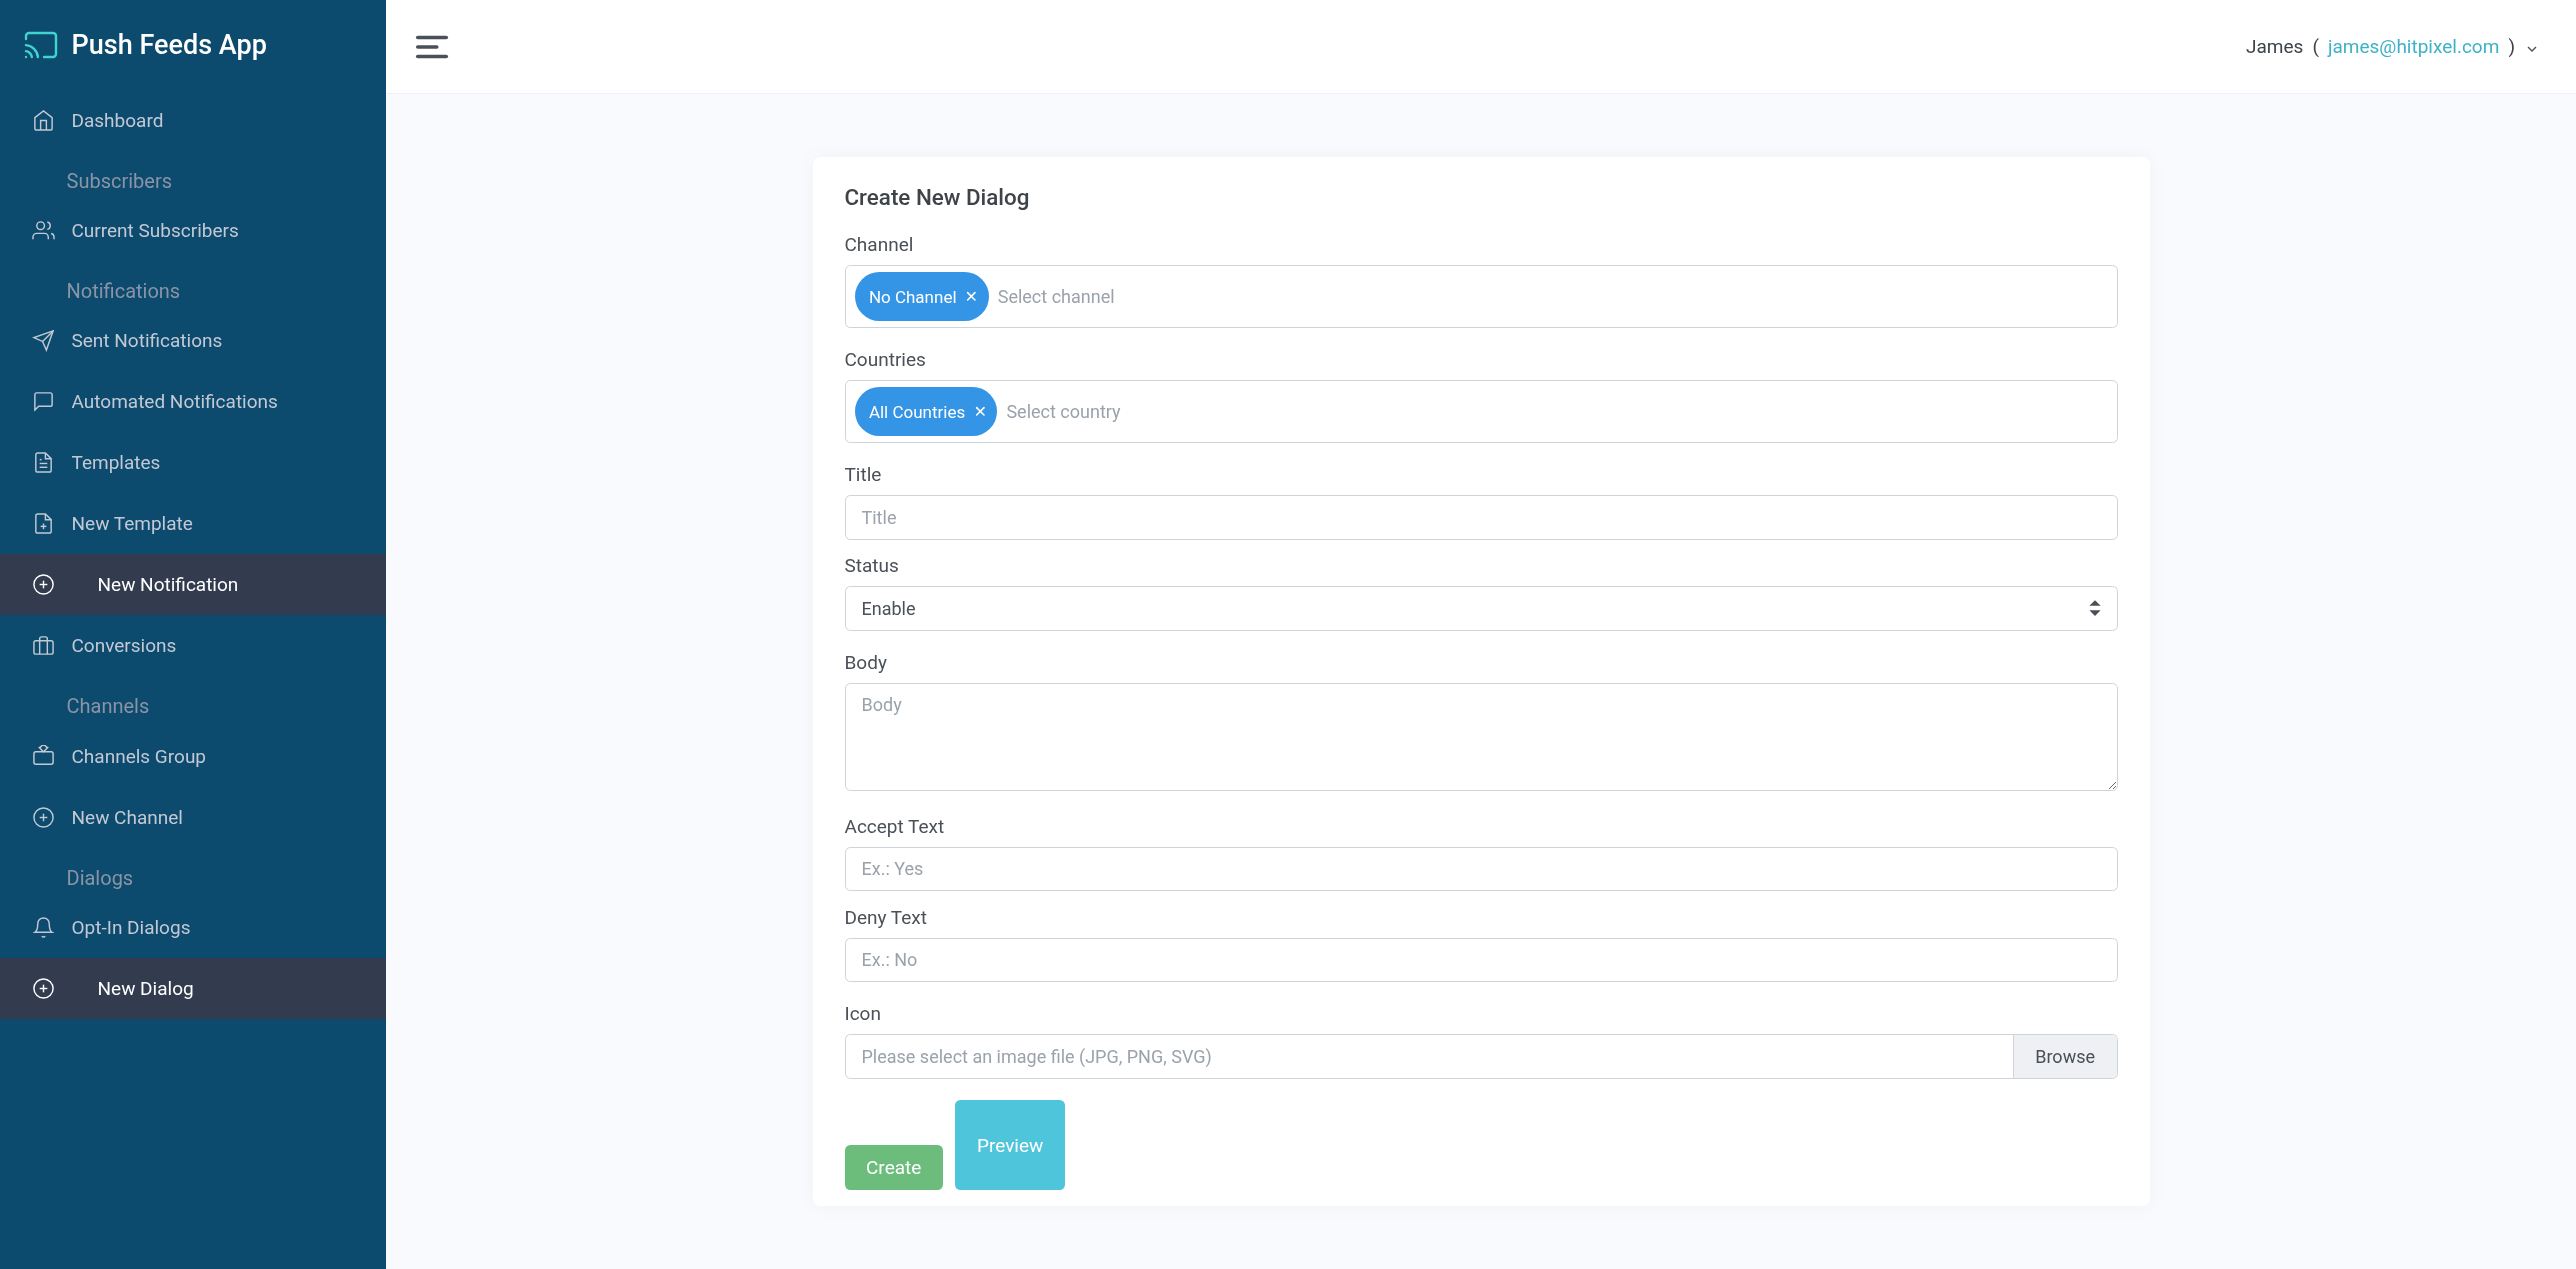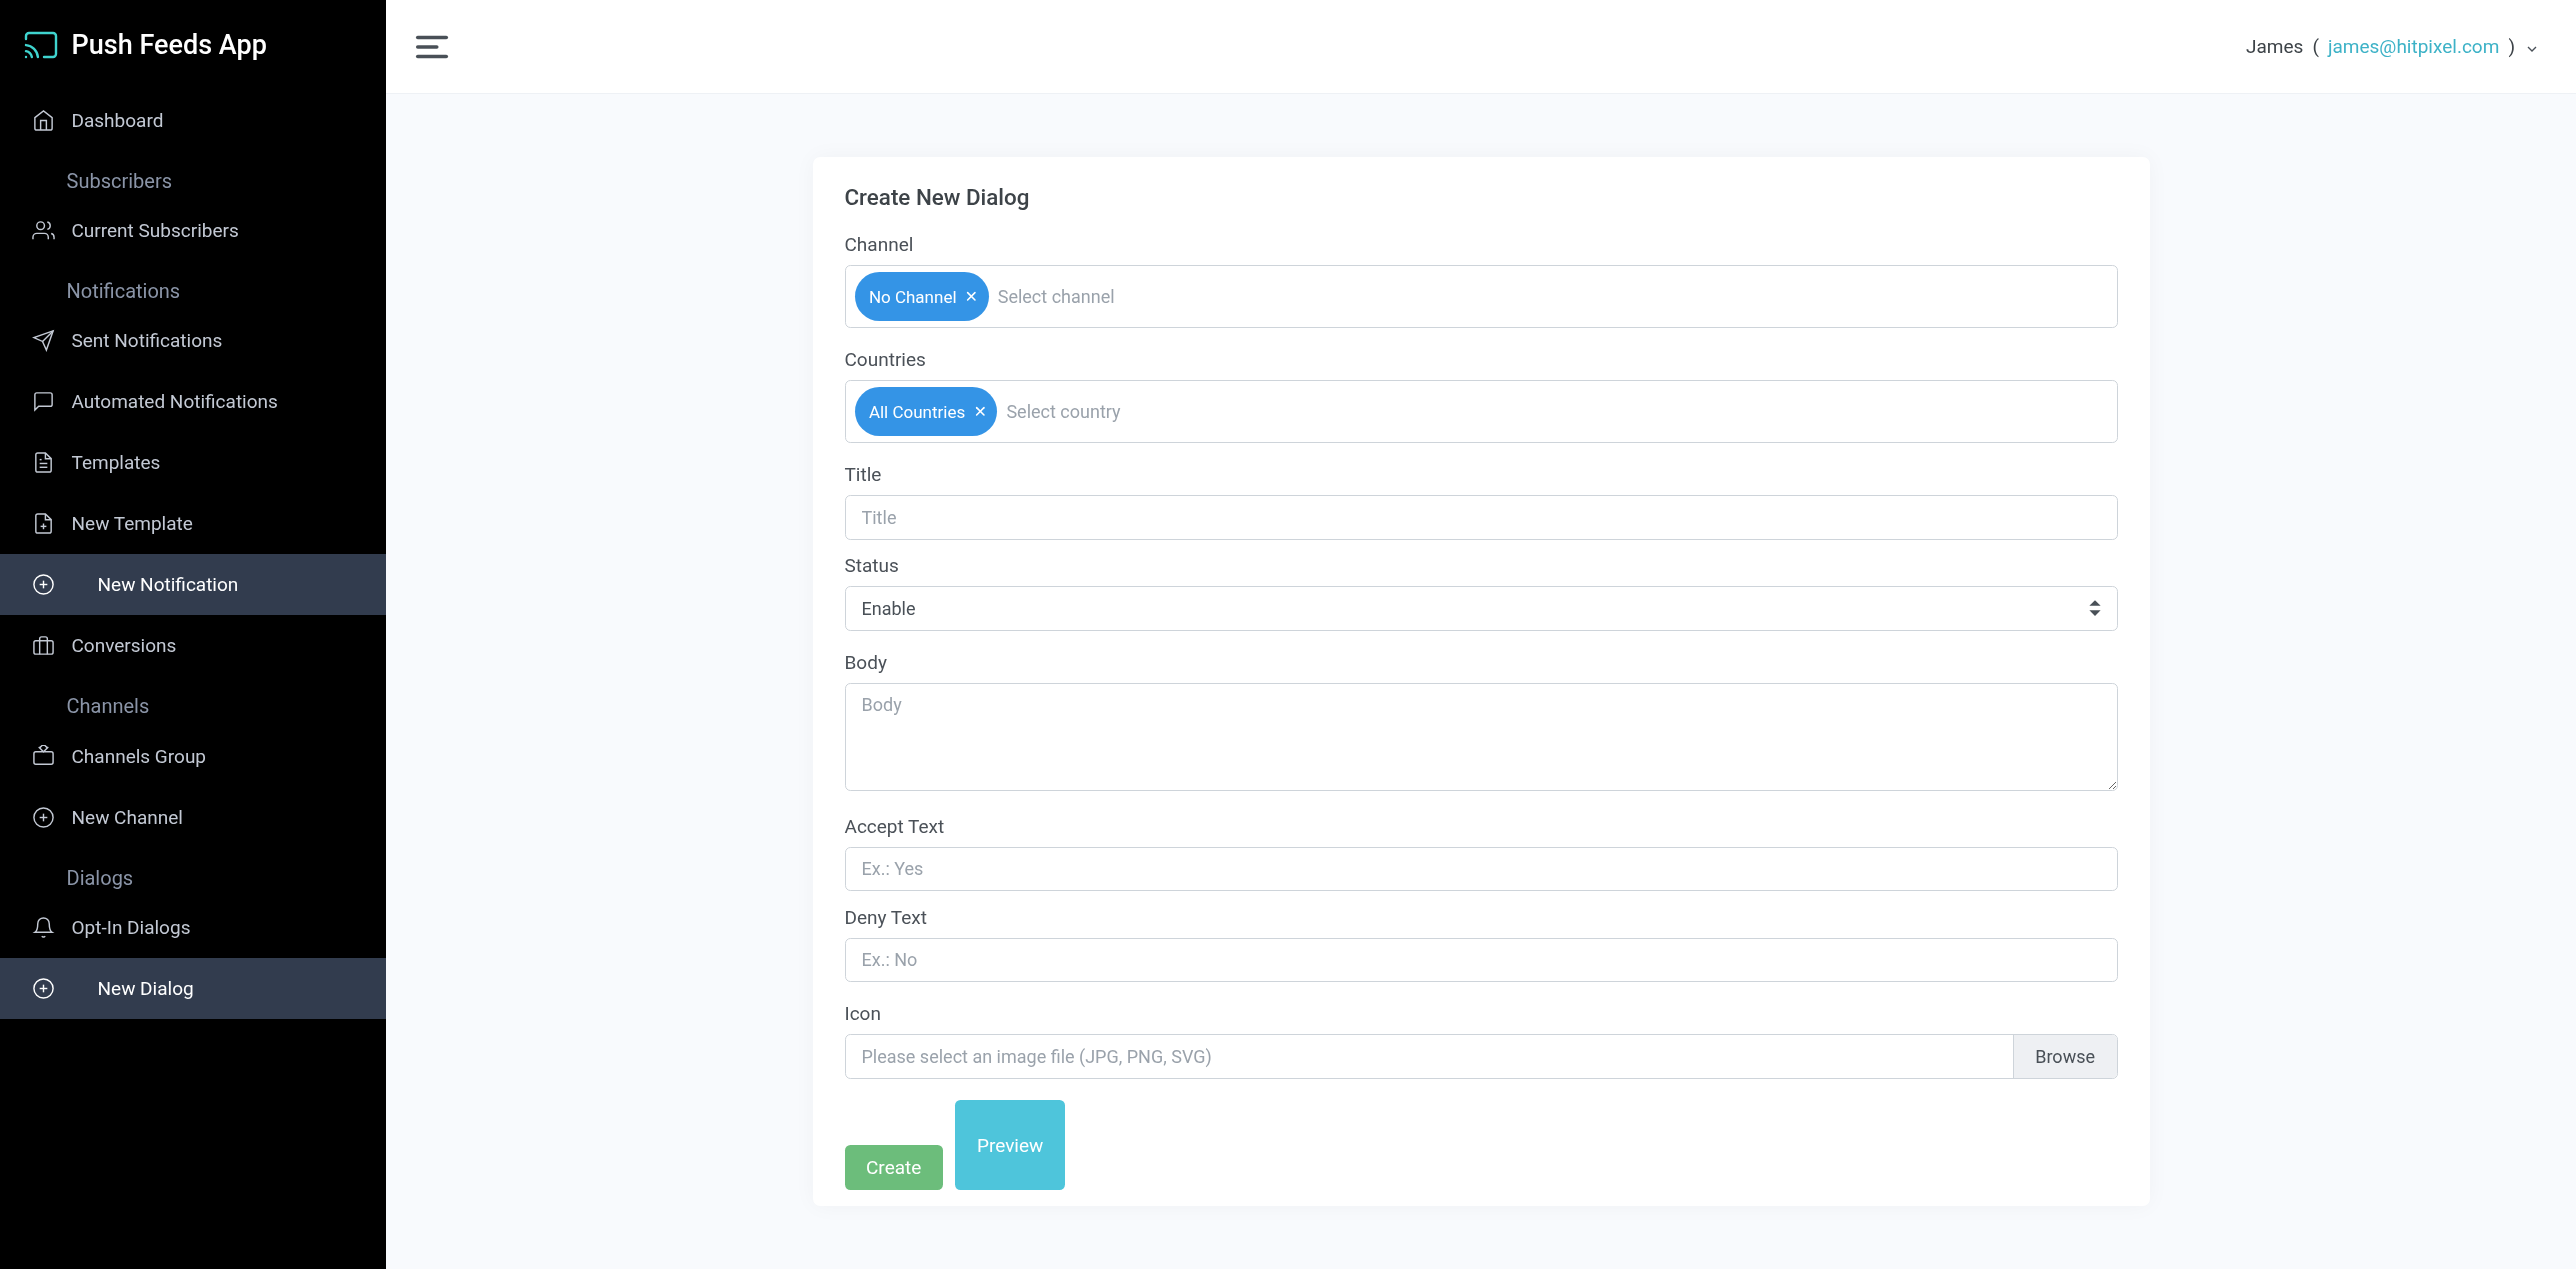--- a/index.html
+++ b/index.html
@@ -10,21 +10,21 @@
   font-size: 14.4px;
   width: 2576px;
   height: 1269px;
   overflow: hidden;
   transform-origin: top left;
 }
 .layout { display: flex; width: 100%; height: 100%; }
 
 .sidebar {
   width: 386px;
-  background: #000000;
+  background: #0c4a6e;
   color: #c2c7d0;
   display: flex;
   flex-direction: column;
   flex-shrink: 0;
 }
 .sidebar-brand {
   display: flex;
   align-items: center;
   gap: 12.6px;
   padding: 21.5px 23px;

